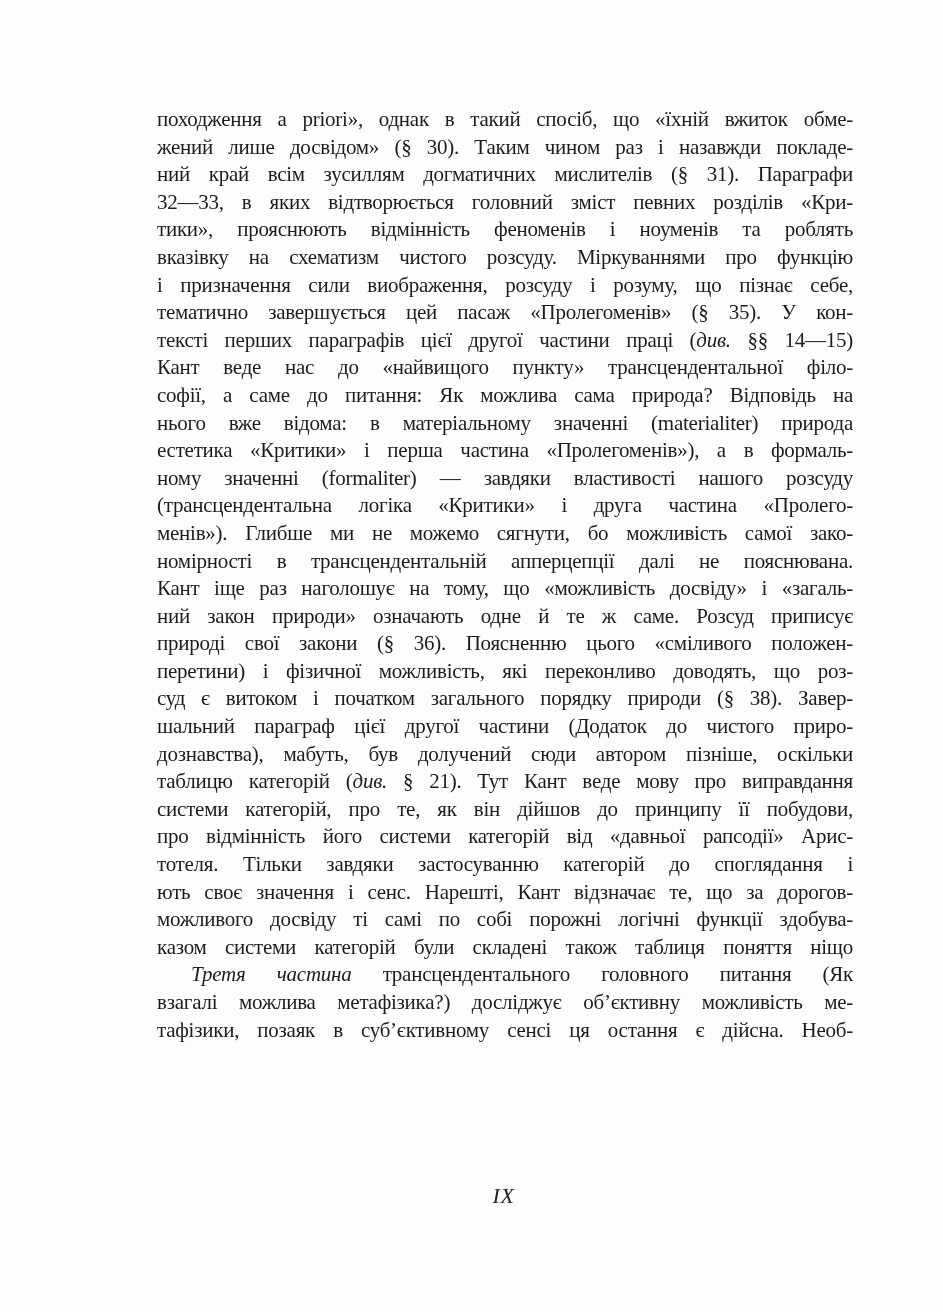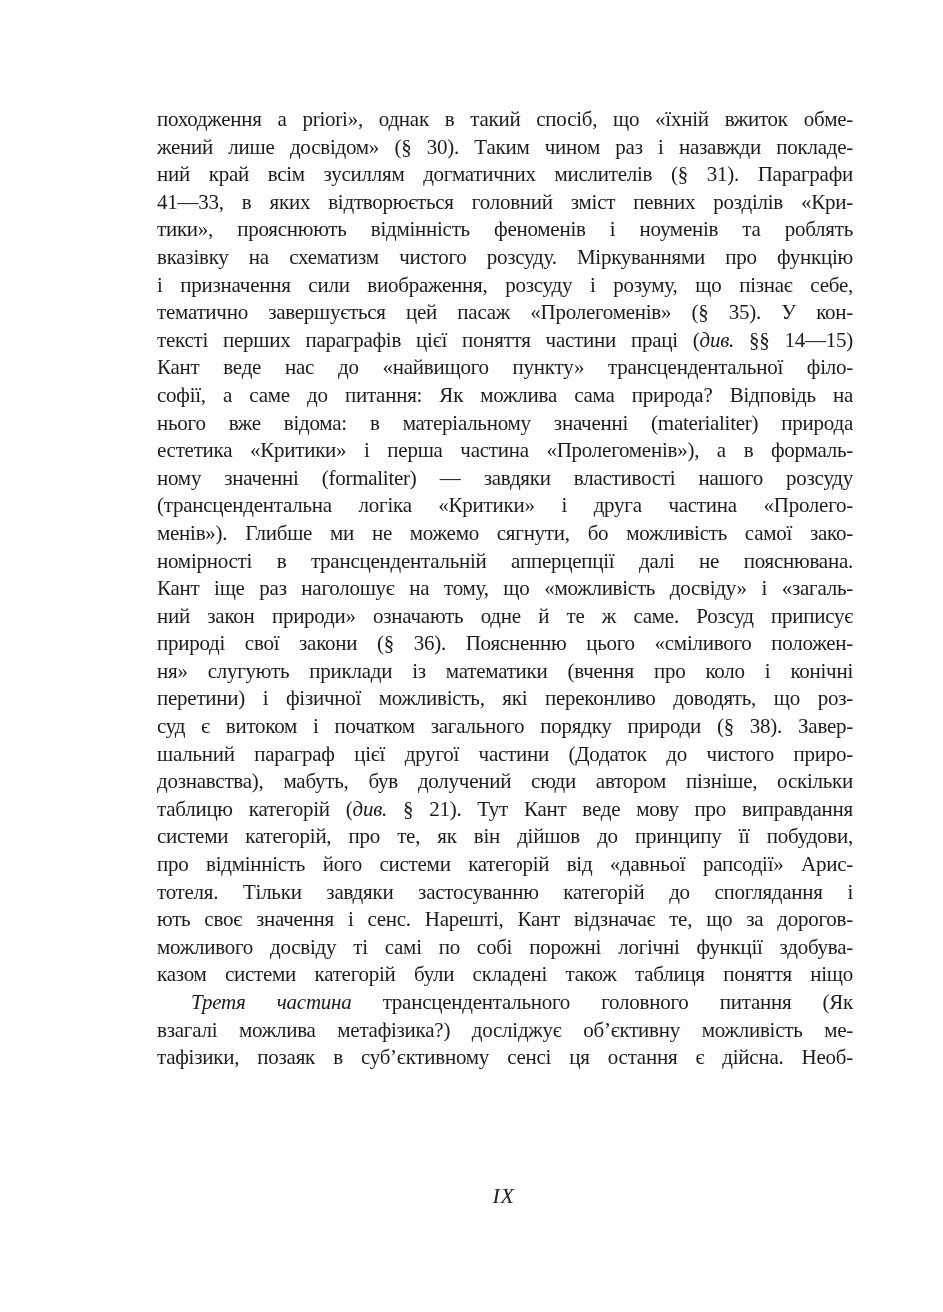--- a/index.html
+++ b/index.html
@@ -60,38 +60,37 @@
   }
 </style>
 </head>
 <body>
 
 <div class="page">
   <div class="text-block" id="text-block">
       <div class="line"><span>походження a priori», однак в такий спосіб, що «їхній вжиток обме-</span></div>
       <div class="line"><span>жений лише досвідом» (§ 30). Таким чином раз і назавжди покладе-</span></div>
       <div class="line"><span>ний край всім зусиллям догматичних мислителів (§ 31). Параграфи</span></div>
-      <div class="line"><span>41—33, в яких відтворюється головний зміст певних розділів «Кри-</span></div>
+      <div class="line"><span>32—33, в яких відтворюється головний зміст певних розділів «Кри-</span></div>
       <div class="line"><span>тики», прояснюють відмінність феноменів і ноуменів та роблять</span></div>
       <div class="line"><span>вказівку на схематизм чистого розсуду. Міркуваннями про функцію</span></div>
       <div class="line"><span>і призначення сили виображення, розсуду і розуму, що пізнає себе,</span></div>
       <div class="line"><span>тематично завершується цей пасаж «Пролегоменів» (§ 35). У кон-</span></div>
-      <div class="line"><span>тексті перших параграфів цієї поняття частини праці (</span><span class="it">див.</span><span> §§ 14—15)</span></div>
+      <div class="line"><span>тексті перших параграфів цієї другої частини праці (</span><span class="it">див.</span><span> §§ 14—15)</span></div>
       <div class="line"><span>Кант веде нас до «найвищого пункту» трансцендентальної філо-</span></div>
       <div class="line"><span>софії, а саме до питання: Як можлива сама природа? Відповідь на</span></div>
       <div class="line"><span>нього вже відома: в матеріальному значенні (materialiter) природа</span></div>
       <div class="line"><span>естетика «Критики» і перша частина «Пролегоменів»), а в формаль-</span></div>
       <div class="line"><span>ному значенні (formaliter) — завдяки властивості нашого розсуду</span></div>
       <div class="line"><span>(трансцендентальна логіка «Критики» і друга частина «Пролего-</span></div>
       <div class="line"><span>менів»). Глибше ми не можемо сягнути, бо можливість самої зако-</span></div>
       <div class="line"><span>номірності в трансцендентальній апперцепції далі не пояснювана.</span></div>
       <div class="line"><span>Кант іще раз наголошує на тому, що «можливість досвіду» і «загаль-</span></div>
       <div class="line"><span>ний закон природи» означають одне й те ж саме. Розсуд приписує</span></div>
       <div class="line"><span>природі свої закони (§ 36). Поясненню цього «сміливого положен-</span></div>
-      <div class="line"><span>ня» слугують приклади із математики (вчення про коло і конічні</span></div>
       <div class="line"><span>перетини) і фізичної можливість, які переконливо доводять, що роз-</span></div>
       <div class="line"><span>суд є витоком і початком загального порядку природи (§ 38). Завер-</span></div>
       <div class="line"><span>шальний параграф цієї другої частини (Додаток до чистого приро-</span></div>
       <div class="line"><span>дознавства), мабуть, був долучений сюди автором пізніше, оскільки</span></div>
       <div class="line"><span>таблицю категорій (</span><span class="it">див.</span><span> § 21). Тут Кант веде мову про виправдання</span></div>
       <div class="line"><span>системи категорій, про те, як він дійшов до принципу її побудови,</span></div>
       <div class="line"><span>про відмінність його системи категорій від «давньої рапсодії» Арис-</span></div>
       <div class="line"><span>тотеля. Тільки завдяки застосуванню категорій до споглядання і</span></div>
       <div class="line"><span>ють своє значення і сенс. Нарешті, Кант відзначає те, що за дорогов-</span></div>
       <div class="line"><span>можливого досвіду ті самі по собі порожні логічні функції здобува-</span></div>

